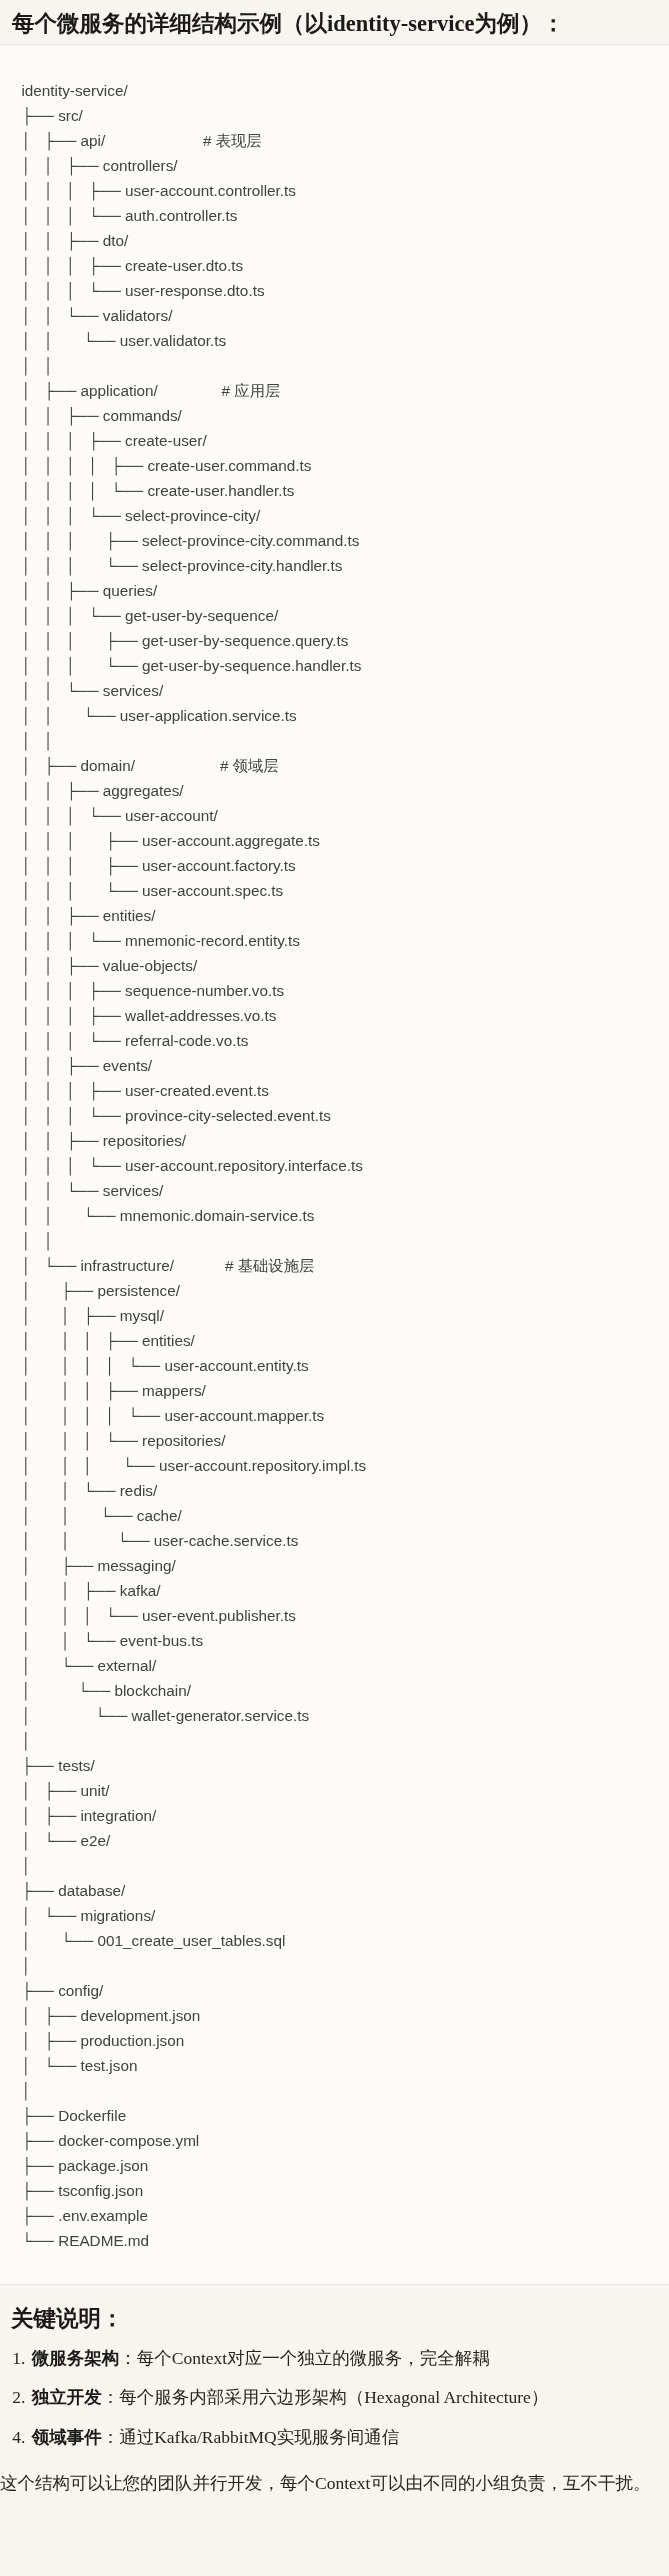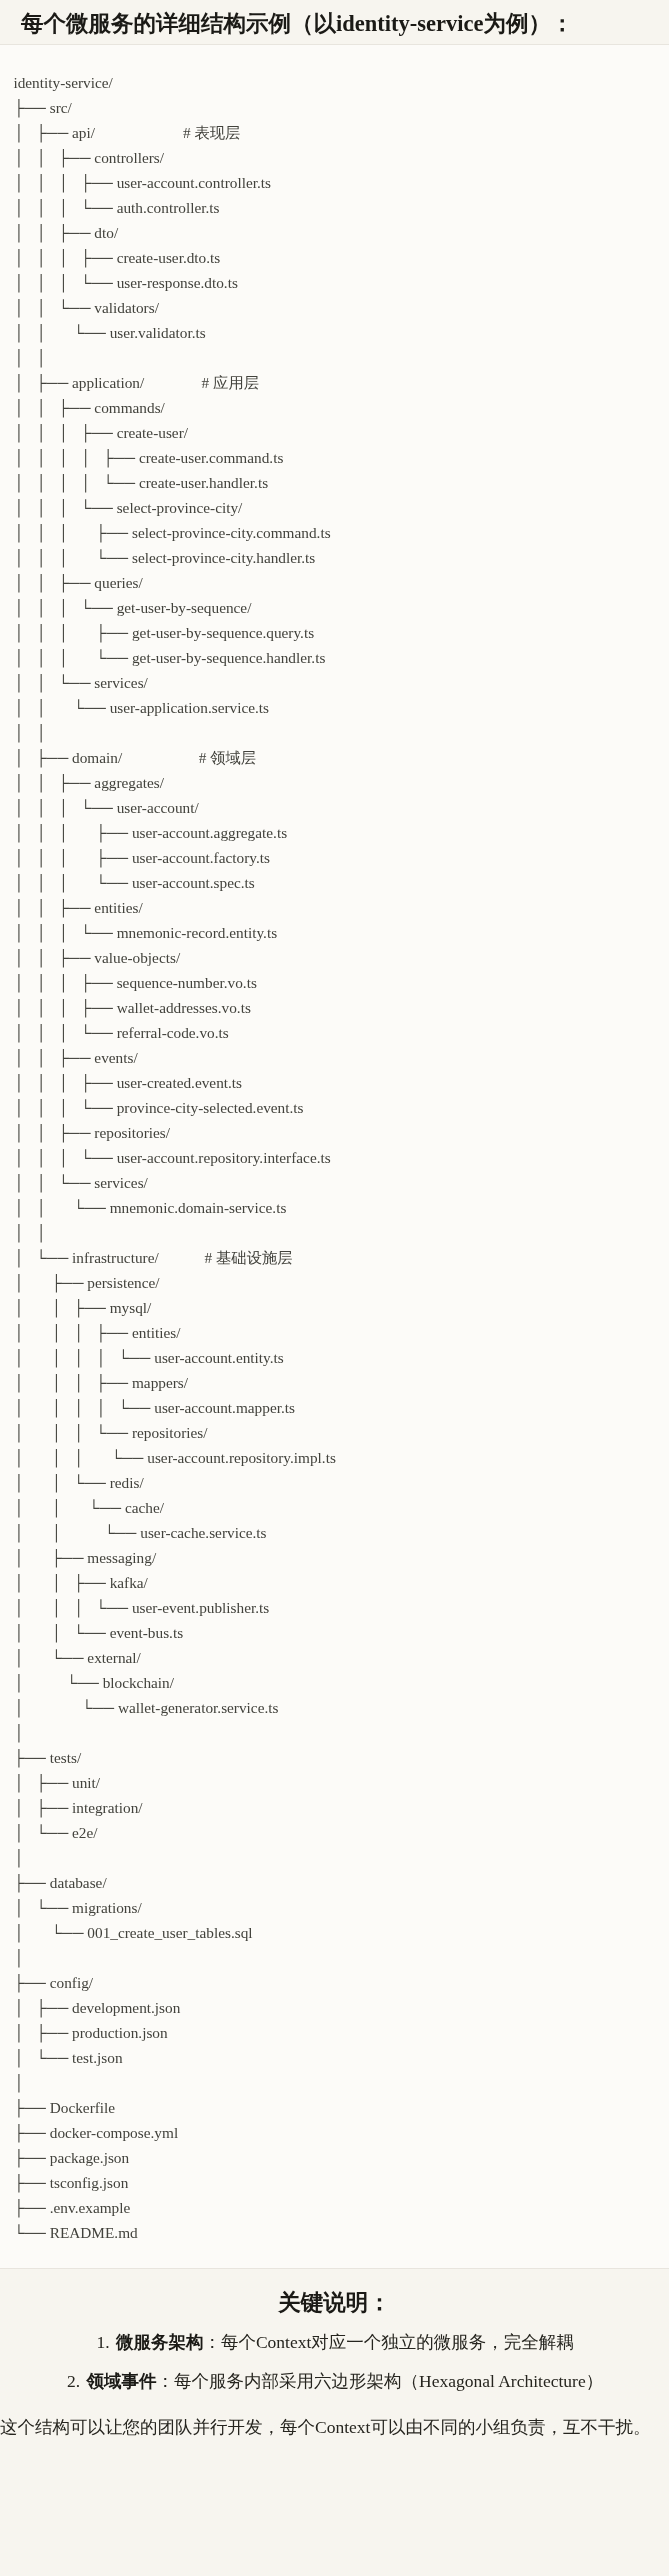--- a/index.html
+++ b/index.html
@@ -10,41 +10,41 @@
     color: #26251f;
     -webkit-font-smoothing: antialiased;
   }
   .page { padding: 7.5px 0 3.1px 0; }
 
   .title {
     font-size: 22.5px;
     line-height: 31px;
     font-weight: 700;
     margin: 0 0 5.6px 0;
-    padding: 0 21px;
+    padding: 0 12px;
     color: #1b1a16;
   }
 
   .codebox {
     background: #fcfbf8;
     border-top: 0.6px solid #e8e5de;
     border-bottom: 0.6px solid #e8e5de;
     padding: 21px 11.3px 19px 9.4px;
     overflow: hidden;
   }
   .tree {
-    margin: 4px;
-    font-family: Liberation Serif, serif;
+    margin: 12px;
+    font-family: Liberation Sans, sans-serif;
     font-size: 15.3px;
     line-height: 25px;
     color: #42423c;
     white-space: pre;
   }
 
-  .notes { padding: 0 17px; text-align: center; }
+  .notes { padding: 0 11px; }
   .notes-heading {
     font-size: 22.5px;
     line-height: 31px;
     font-weight: 700;
     margin: 17.5px 0 0 0;
     color: #1b1a16;
   }
   .note-list { margin: 12px 0 12px 0; padding: 0 0 0 1.3px; }
   .note-item {
     font-size: 17.5px;
@@ -160,21 +160,24 @@
   </div>
 
   <div class="notes">
     <h2 class="notes-heading">关键说明：</h2>
 
     <div class="note-list">
       <div class="note-item">
         <span class="num">1.</span><span class="label">微服务架构</span><span class="colon">：</span><span class="text">每个Context对应一个独立的微服务，完全解耦</span>
       </div>
       <div class="note-item">
-        <span class="num">2.</span><span class="label">领域事件</span><span class="colon">：</span><span class="text">每个服务内部采用六边形架构（Hexagonal Architecture）</span>
+        <span class="num">2.</span><span class="label">独立开发</span><span class="colon">：</span><span class="text">每个服务内部采用六边形架构（Hexagonal Architecture）</span>
+      </div>
+      <div class="note-item">
+        <span class="num">4.</span><span class="label">领域事件</span><span class="colon">：</span><span class="text">通过Kafka/RabbitMQ实现服务间通信</span>
       </div>
     </div>
   </div>
 
   <p class="closing">这个结构可以让您的团队并行开发，每个Context可以由不同的小组负责，互不干扰。</p>
 
 </div>
 
 
 </body></html>

